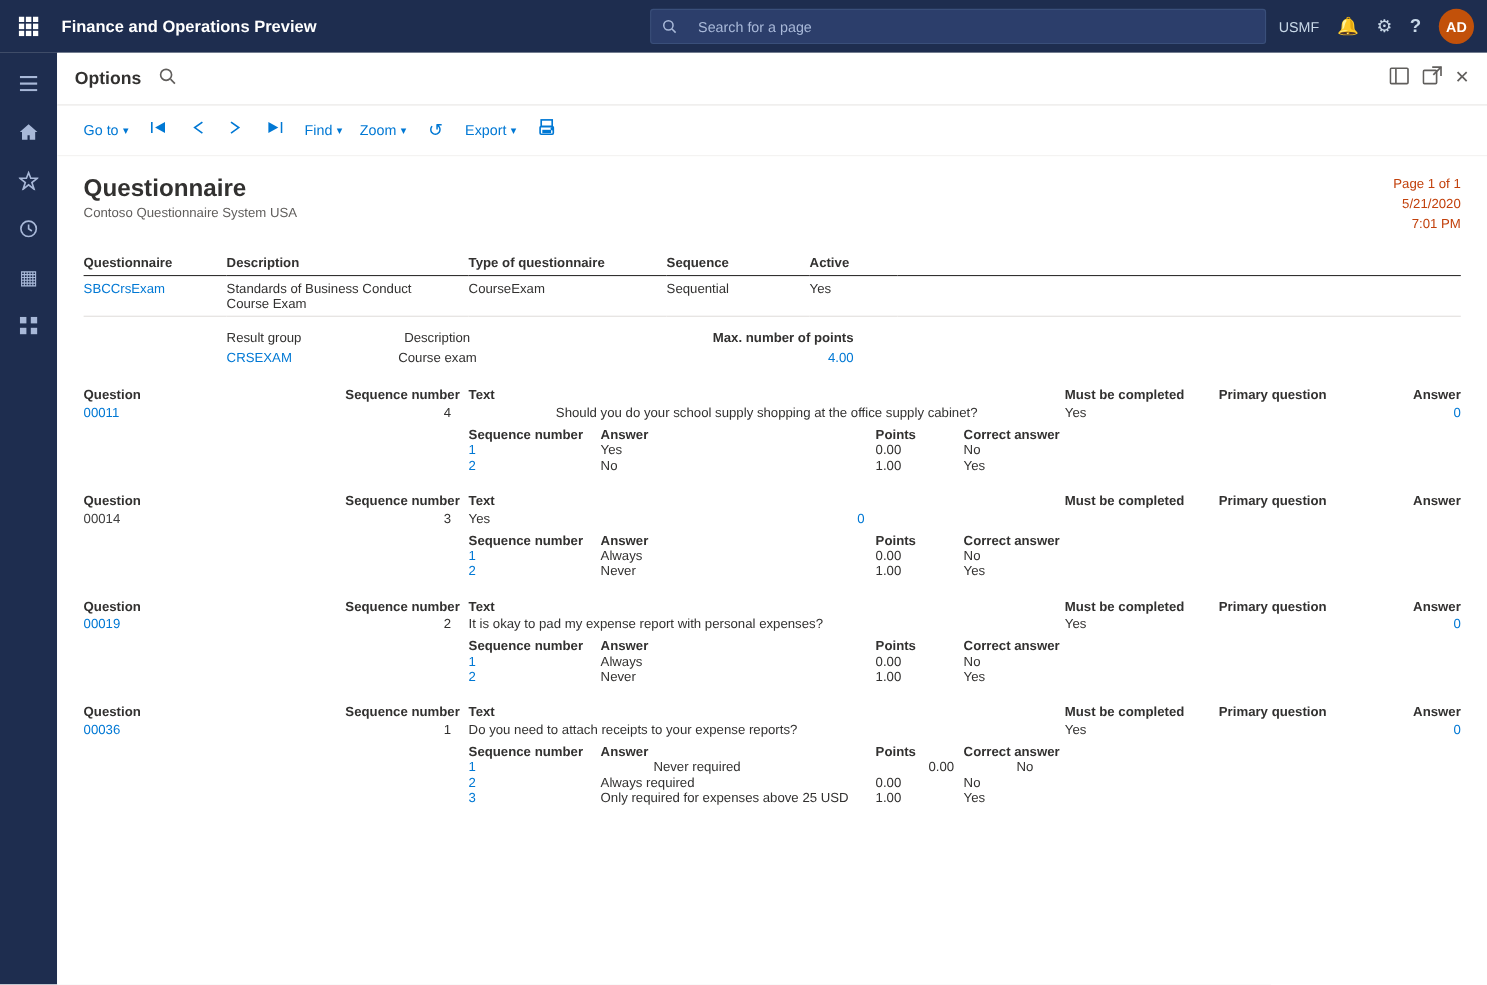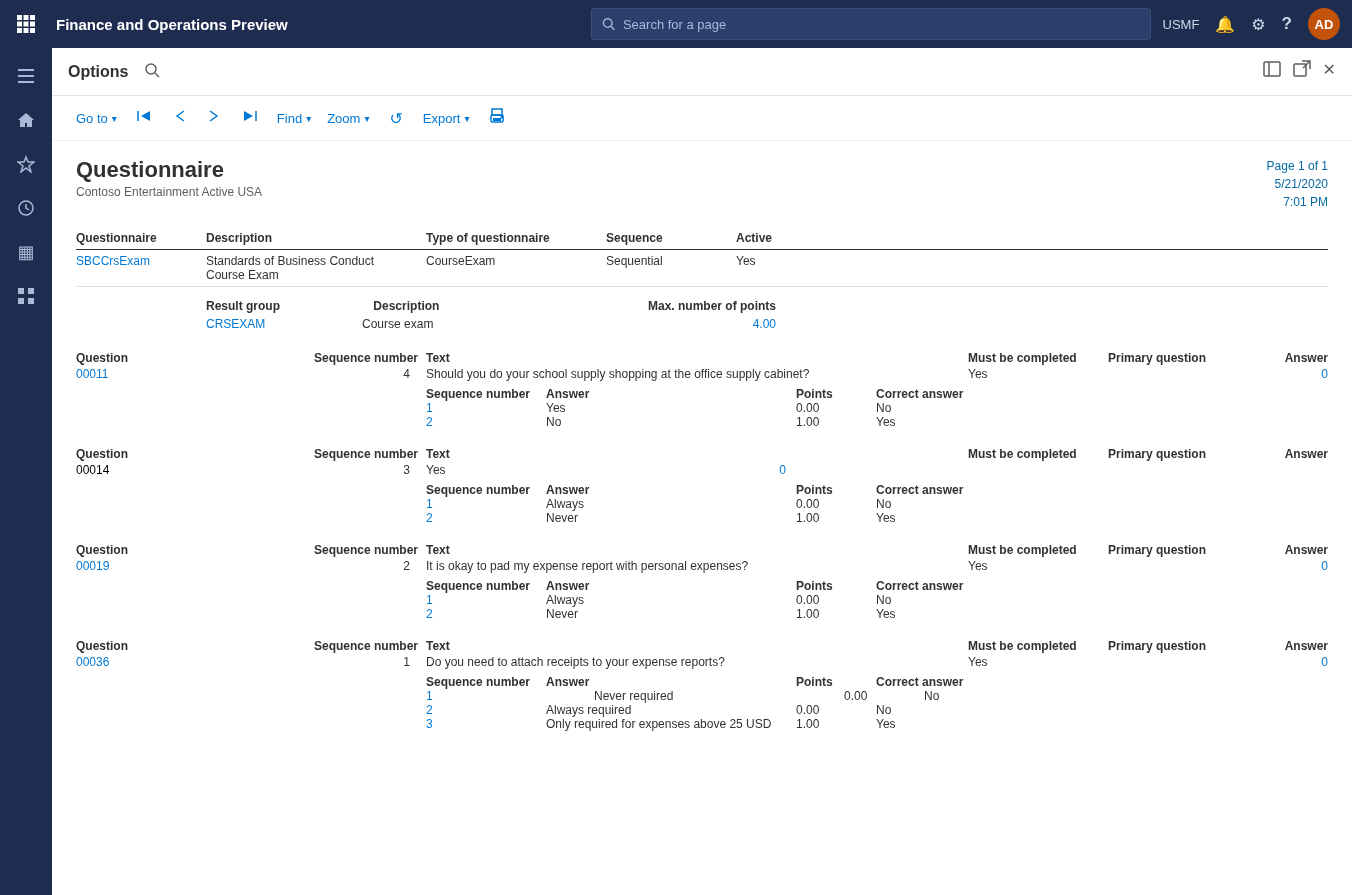--- a/index.html
+++ b/index.html
@@ -20,21 +20,21 @@
     .search-bar {
       flex: 2;
       max-width: 560px;
       background: #2c3e6b;
       border: 1px solid #3a4f7a;
       border-radius: 3px;
       height: 32px;
       display: flex;
       align-items: center;
       padding: 0 10px;
-      gap: 8px;
+      gap: 20px;
       color: #a8b8d8;
     }
     .search-bar input {
       background: transparent;
       border: none;
       color: #c8d8e8;
       font-size: 13px;
       outline: none;
       width: 100%;
     }
@@ -110,21 +110,21 @@
     }
     .toolbar-btn .chevron { font-size: 10px; }
     .toolbar-icon-btn { color: #0078d4; font-size: 16px; cursor: pointer; background: none; border: none; padding: 0 4px; }
 
     
     .report-area { padding: 16px 24px; }
 
     .report-header { display: flex; justify-content: space-between; align-items: flex-start; margin-bottom: 16px; }
     .report-title { font-size: 22px; font-weight: 700; color: #323130; }
     .report-subtitle { font-size: 12px; color: #605e5c; margin-top: 2px; }
-    .report-meta { text-align: right; font-size: 12px; color: #0369a1; line-height: 1.5; }
+    .report-meta { text-align: right; font-size: 12px; color: #c2410c; line-height: 1.5; }
 
     
     .report-table { width: 100%; border-collapse: collapse; }
     .report-table th {
       text-align: left;
       font-weight: 600;
       font-size: 12px;
       color: #323130;
       border-bottom: 1px solid #323130;
       padding: 4px 8px 4px 0;
@@ -296,21 +296,21 @@
             <circle cx="13" cy="9" r="0.8" fill="#0078d4"></circle>
           </svg>
         </button>
       </div>
 
       <div class="report-area">
 
         <div class="report-header">
           <div>
             <div class="report-title">Questionnaire</div>
-            <div class="report-subtitle">Contoso Entertainment Active USA</div>
+            <div class="report-subtitle">Contoso Questionnaire System USA</div>
           </div>
           <div class="report-meta">
             <div>Page 1 of 1</div>
             <div>5/21/2020</div>
             <div>7:01 PM</div>
           </div>
         </div>
 
         <table class="report-table">
           <thead>
@@ -334,21 +334,21 @@
                 <div>Course Exam</div>
               </td>
               <td>CourseExam</td>
               <td>Sequential</td>
               <td>Yes</td>
               <td></td>
             </tr>
 
             <tr>
               <td style="padding-top:12px; padding-bottom:2px;"></td>
-              <td colspan="2" style="padding-top:12px; padding-bottom:2px; font-weight:700;">
+              <td colspan="2" style="padding-top:12px; padding-bottom:2px; font-weight:400;">
                 <span>Result group</span>
                 &nbsp;&nbsp;&nbsp;&nbsp;&nbsp;&nbsp;&nbsp;&nbsp;&nbsp;&nbsp;&nbsp;&nbsp;&nbsp;&nbsp;&nbsp;&nbsp;&nbsp;&nbsp;&nbsp;&nbsp;&nbsp;&nbsp;&nbsp;&nbsp;&nbsp;&nbsp;
                 <span>Description</span>
               </td>
               <td colspan="2" style="padding-top:12px; padding-bottom:2px; font-weight:600; text-align:right; padding-right:40px;">Max. number of points</td>
               <td></td>
             </tr>
             <tr>
               <td></td>
               <td colspan="2">
@@ -369,21 +369,21 @@
       <div style="text-align:right; padding-right:8px;">Sequence number</div>
       <div>Text</div>
       <div></div>
       <div>Must be completed</div>
       <div>Primary question</div>
       <div style="text-align:right;">Answer</div>
     </div>
               <div style="display: flex; font-size: 12px; padding-bottom: 2px;">
       <div style="width:130px; flex-shrink:0;"><span style="color:#0078d4;">00011</span></div>
       <div style="width:220px; flex-shrink:0; text-align:right; padding-right:16px;">4</div>
-      <div style="flex:1;">Should you do your school supply shopping at the office supply cabinet?</div>
+      <div style="flex:1;text-align:center;">Should you do your school supply shopping at the office supply cabinet?</div>
       <div style="width:140px; flex-shrink:0;">Yes</div>
       <div style="width:140px; flex-shrink:0;"></div>
       <div style="width:80px; flex-shrink:0; text-align:right; color:#0078d4;">0</div>
     </div>
               <div style="display: flex; padding-left: 350px; font-size: 12px; font-weight: 600; padding-top: 4px;">
       <div style="width:120px;">Sequence number</div>
       <div style="width:250px;">Answer</div>
       <div style="width:80px;">Points</div>
       <div style="flex:1;">Correct answer</div>
     </div>
@@ -404,21 +404,21 @@
               <div style="display: grid; grid-template-columns: 130px 220px 180px 1fr 140px 140px 80px; padding-top: 10px; padding-bottom: 2px; font-weight: 600; font-size: 12px;">
       <div>Question</div>
       <div style="text-align:right; padding-right:8px;">Sequence number</div>
       <div>Text</div>
       <div></div>
       <div>Must be completed</div>
       <div>Primary question</div>
       <div style="text-align:right;">Answer</div>
     </div>
               <div style="display: flex; font-size: 12px; padding-bottom: 2px;">
-      <div style="width:130px; flex-shrink:0;"><span style="color:#000000;">00014</span></div>
+      <div style="width:130px; flex-shrink:0;"><span style="color:#404040;">00014</span></div>
       <div style="width:220px; flex-shrink:0; text-align:right; padding-right:16px;">3</div>
       <div style="width:140px; flex-shrink:0;">Yes</div>
       <div style="width:140px; flex-shrink:0;"></div>
       <div style="width:80px; flex-shrink:0; text-align:right; color:#0078d4;">0</div>
     </div>
               <div style="display: flex; padding-left: 350px; font-size: 12px; font-weight: 600; padding-top: 4px;">
       <div style="width:120px;">Sequence number</div>
       <div style="width:250px;">Answer</div>
       <div style="width:80px;">Points</div>
       <div style="flex:1;">Correct answer</div>

